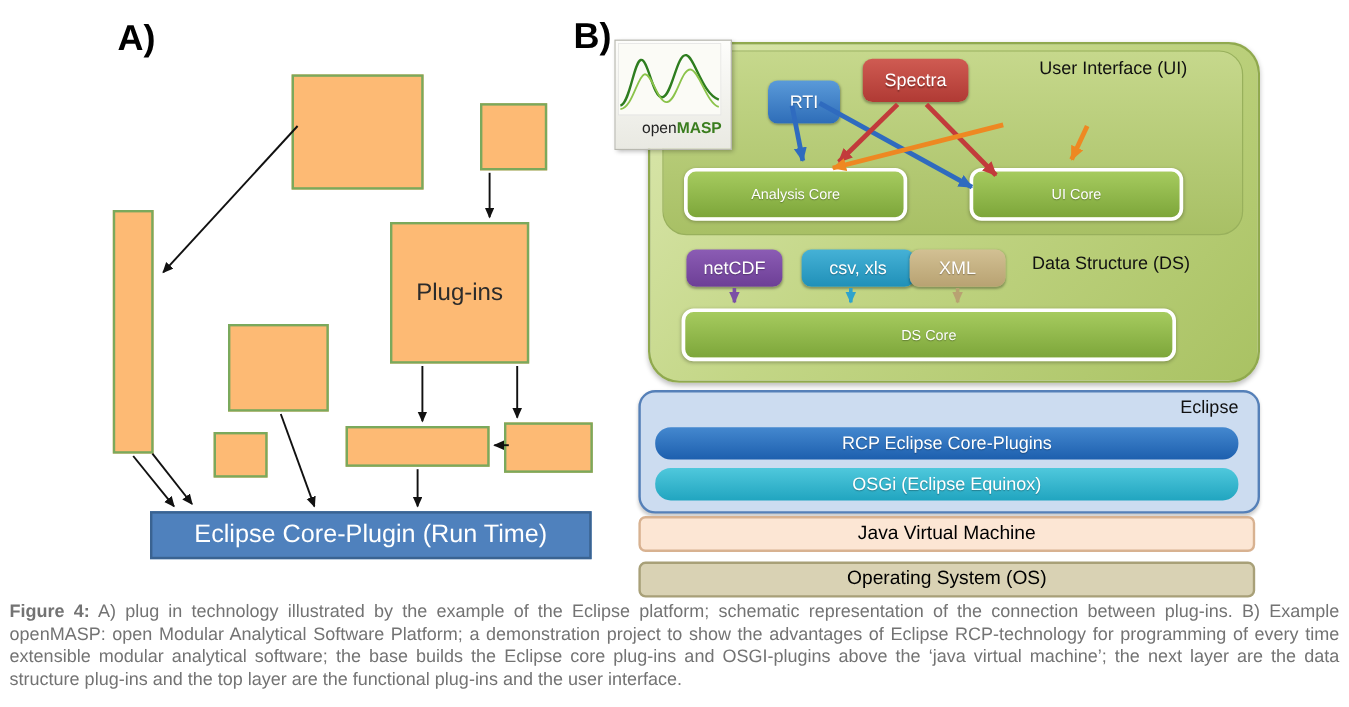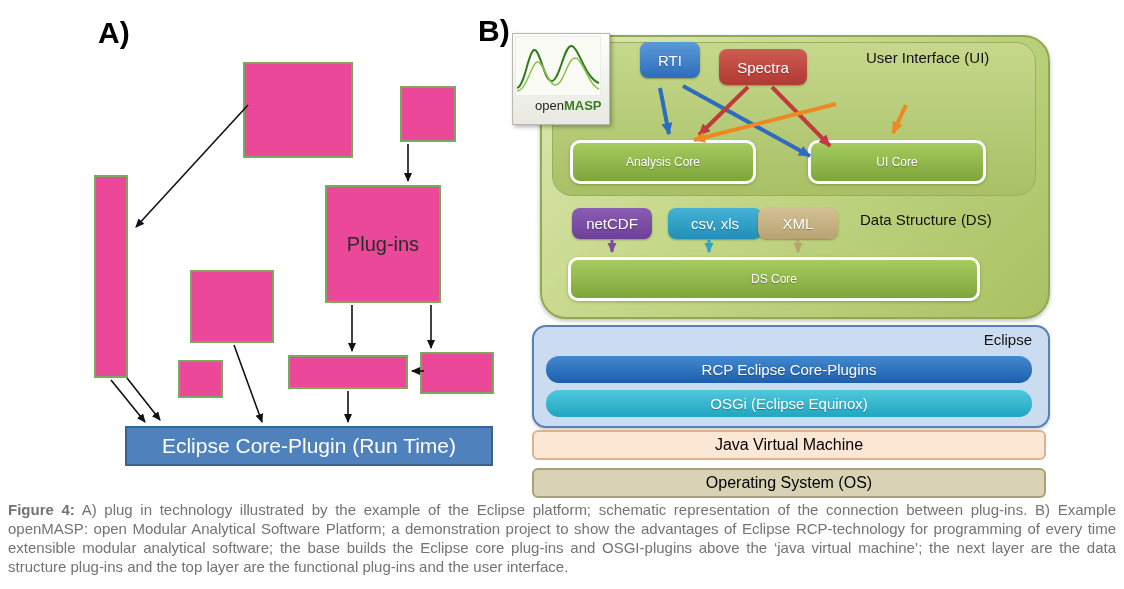--- a/index.html
+++ b/index.html
@@ -1,20 +1,20 @@
 <!DOCTYPE html>
 <html><head>
 <meta charset="utf-8">
 <style>
   html,body{margin:0;padding:0;background:#ffffff;}
   #page{position:relative;width:1124px;height:589px;background:#ffffff;
         font-family:"Liberation Sans",sans-serif;overflow:hidden;}
   .panel-label{position:absolute;font-size:30px;font-weight:bold;color:#000;}
   
-  .gbox{position:absolute;border:2px solid #7aa95c;background:#ec4899;box-sizing:border-box;}
+  .gbox{position:absolute;border:2px solid #7aa95c;background:#fdba74;box-sizing:border-box;}
   .plugins-text{display:flex;align-items:center;justify-content:center;font-size:20px;color:#2b2b2b;}
   .runtime-bar{position:absolute;background:#4f81bd;border:2px solid #3a6391;color:#fff;
                display:flex;align-items:center;justify-content:center;font-size:21px;box-sizing:border-box;}
   
   .green-outer{position:absolute;border-radius:26px;border:2px solid #90a94e;
                background:linear-gradient(135deg,#dce8b0 0%,#c3d686 45%,#a9c263 100%);
                box-shadow:0 2px 4px rgba(0,0,0,.25);}
   .ui-inner{position:absolute;border-radius:20px;border:1px solid #98b05c;
             background:linear-gradient(#c6d88c,#a8c065);}
   .btn{position:absolute;display:flex;align-items:center;justify-content:center;color:#fff;
@@ -80,21 +80,21 @@
 
   <div class="logo" style="left:512px;top:33px;width:92px;height:86px;">
     <svg width="86" height="60" viewBox="0 0 86 60">
       <rect x="0" y="0" width="86" height="60" fill="#fbfbf6" stroke="#ddd"></rect>
       <path d="M2,52 C10,50 13,16 19,14 C25,12 29,46 37,45 C45,44 49,8 57,10 C64,12 70,42 84,47" fill="none" stroke="#2e7d1f" stroke-width="2"></path>
       <path d="M2,55 C12,54 16,28 22,26 C28,24 33,50 41,49 C49,48 53,20 61,22 C68,24 74,50 84,53" fill="none" stroke="#8bc34a" stroke-width="1.5"></path>
     </svg>
     <div class="logo-text"><span>open</span><b>MASP</b></div>
   </div>
 
-  <div class="btn btn-rti" style="left:640px;top:42px;width:60px;height:36px;">
+  <div class="btn btn-rti" style="left:640px;top:67px;width:60px;height:36px;">
     <span>RTI</span>
   </div>
   <div class="btn btn-spectra" style="left:719px;top:49px;width:88px;height:36px;">
     <span>Spectra</span>
   </div>
   <div class="seclabel" style="left:866px;top:49px;">User Interface (UI)</div>
 
   <div class="corebar" style="left:570px;top:140px;width:186px;height:44px;">
     <span>Analysis Core</span>
   </div>

